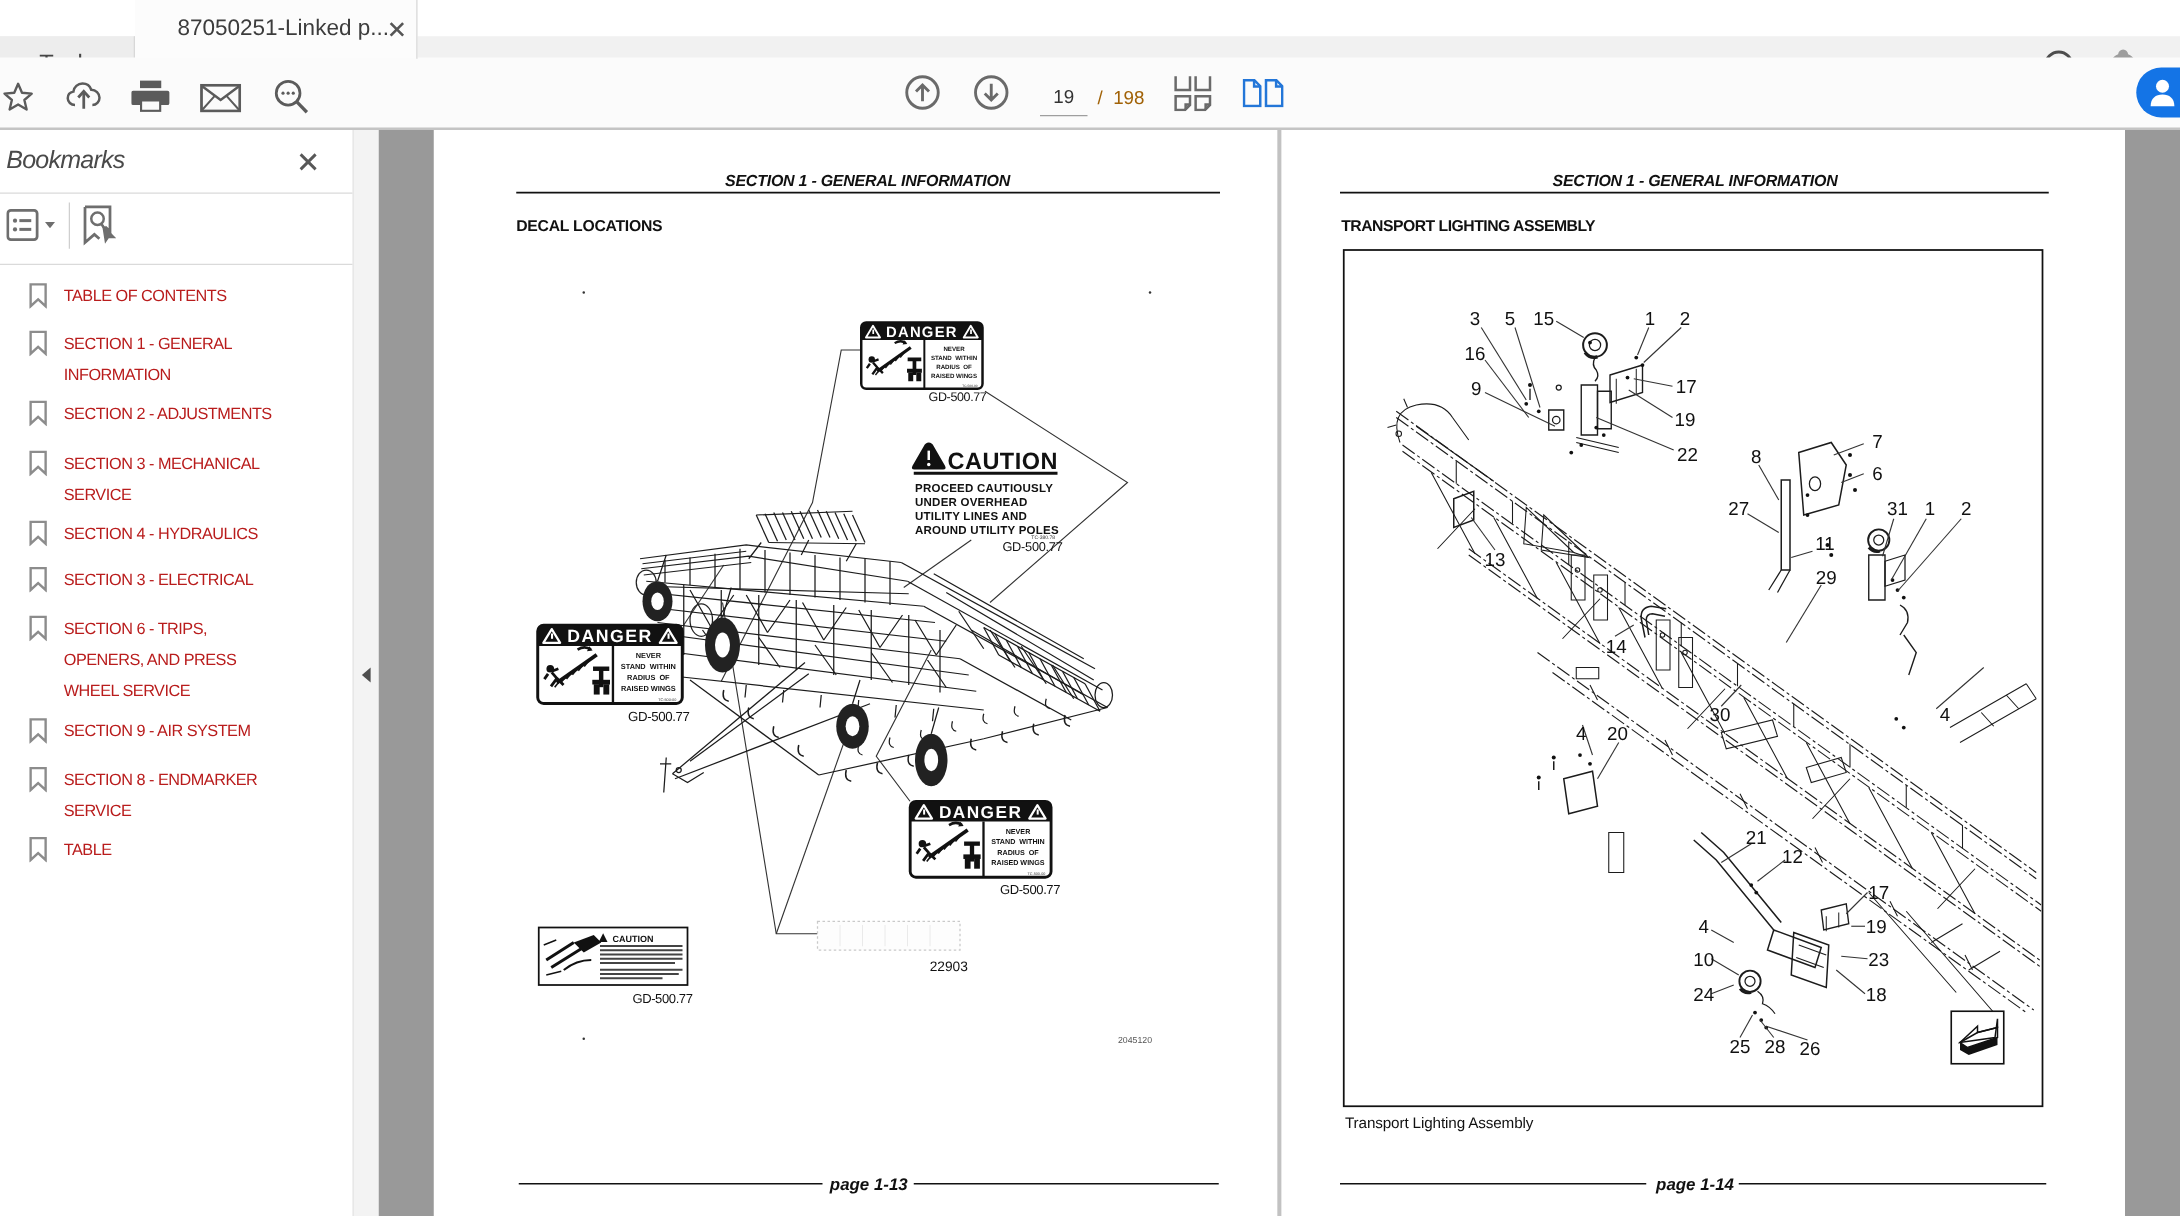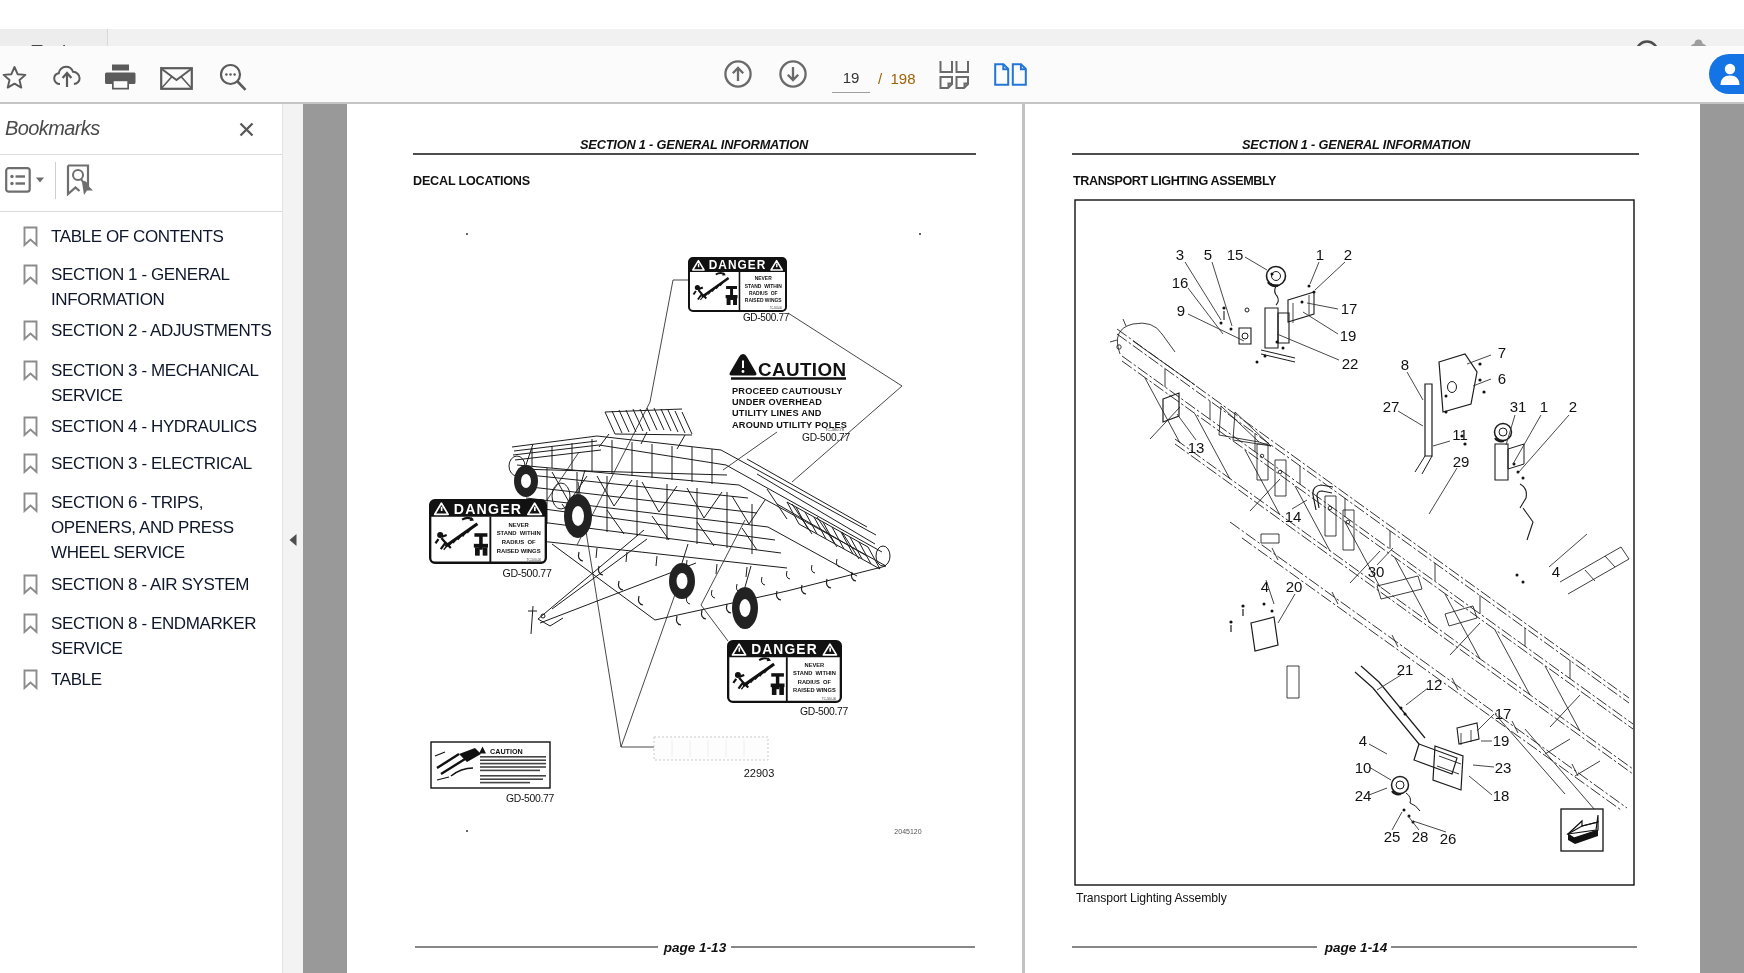--- a/index.html
+++ b/index.html
@@ -16,34 +16,40 @@
   #toolbar{position:absolute;left:0;top:46px;width:1744px;height:58px;background:#fbfbfb;border-bottom:2px solid #c4c4c4;box-sizing:border-box;}
   
   #content{position:absolute;left:0;top:104px;width:1744px;height:869px;background:#999999;}
   #sidebar{position:absolute;left:0;top:0;width:283px;height:869px;background:#ffffff;border-right:1px solid #e2e2e2;box-sizing:border-box;}
   #strip{position:absolute;left:283px;top:0;width:20px;height:869px;background:#f3f3f3;}
   #page1{position:absolute;left:347px;top:0;width:675px;height:869px;background:#ffffff;}
   #page2{position:absolute;left:1025px;top:0;width:675px;height:869px;background:#ffffff;}
   #gap{position:absolute;left:1022px;top:0;width:3px;height:869px;background:#c2c2c2;}
   
   .bmtitle{position:absolute;left:5px;top:13px;font-size:20px;letter-spacing:-0.6px;color:#4a4a4a;font-style:italic;}
-  .bmitem{position:absolute;left:51px;font-size:17px;letter-spacing:-0.4px;line-height:25px;color:#0f172a;white-space:nowrap;}
+  .bmitem{position:absolute;left:51px;font-size:13px;letter-spacing:-0.4px;line-height:25px;color:#b91c1c;white-space:nowrap;}
   .bmicon{position:absolute;left:23px;}
 </style>
 </head>
 <body>
 <div id="app">
 
   <div id="tabbar">
     <div id="tooltab">Tools</div>
     <svg class="abs" style="left:1630px;top:6px" width="115" height="34" viewBox="0 0 115 34">
       <circle cx="17" cy="17" r="10.5" fill="none" stroke="#4d4d4d" stroke-width="2.4"></circle>
       <text x="17" y="22.5" font-size="15" font-weight="bold" fill="#4d4d4d" text-anchor="middle" font-family="Liberation Sans">?</text>
       <path d="M68.5 4.5 c-2.3 0 -3.8 1.7 -4 3.9 c-4.8 1.7 -6.6 6.2 -6.6 11.6 l0 5.2 l-2.2 2.2 l25.6 0 l-2.2 -2.2 l0 -5.2 c0 -5.4 -1.8 -9.9 -6.6 -11.6 c-0.2 -2.2 -1.7 -3.9 -4 -3.9 z" fill="#9d9d9d"></path>
       <path d="M65.5 29.5 a3 3 0 0 0 6 0 z" fill="#9d9d9d"></path>
+    </svg>
+  </div>
+  <div id="activetab">
+    <span class="t">87050251-Linked p...</span>
+    <svg class="abs" style="left:202px;top:16px" width="15" height="15" viewBox="0 0 15 15">
+      <path d="M2.5 2.5 L12.5 12.5 M12.5 2.5 L2.5 12.5" stroke="#565656" stroke-width="2.1"></path>
     </svg>
   </div>
 
   <div id="toolbar">
 
     <svg class="abs" style="left:2px;top:19px" width="25" height="25" viewBox="0 0 25 25">
       <path d="M12.5 2 L15.6 9.2 L23.4 9.9 L17.5 15 L19.3 22.6 L12.5 18.6 L5.7 22.6 L7.5 15 L1.6 9.9 L9.4 9.2 Z" fill="none" stroke="#5b5b5b" stroke-width="1.9" stroke-linejoin="round"></path>
     </svg>
 
     <svg class="abs" style="left:52px;top:16px" width="30" height="30" viewBox="0 0 30 30">
@@ -161,21 +167,21 @@
           <path d="M1.5 1.5 h12 v17.5 l-6,-5.5 l-6,5.5 z" fill="none" stroke="#8c8c8c" stroke-width="1.9"></path>
         </svg>
       <div class="bmitem" style="top:346.5px">SECTION 3 - ELECTRICAL</div>
       <svg class="bmicon" style="top:388px" width="15" height="21" viewBox="0 0 15 21">
           <path d="M1.5 1.5 h12 v17.5 l-6,-5.5 l-6,5.5 z" fill="none" stroke="#8c8c8c" stroke-width="1.9"></path>
         </svg>
       <div class="bmitem" style="top:385.5px">SECTION 6 - TRIPS,<br>OPENERS, AND PRESS<br>WHEEL SERVICE</div>
       <svg class="bmicon" style="top:470px" width="15" height="21" viewBox="0 0 15 21">
           <path d="M1.5 1.5 h12 v17.5 l-6,-5.5 l-6,5.5 z" fill="none" stroke="#8c8c8c" stroke-width="1.9"></path>
         </svg>
-      <div class="bmitem" style="top:467.5px">SECTION 8 - AIR SYSTEM</div>
+      <div class="bmitem" style="top:467.5px">SECTION 9 - AIR SYSTEM</div>
       <svg class="bmicon" style="top:509px" width="15" height="21" viewBox="0 0 15 21">
           <path d="M1.5 1.5 h12 v17.5 l-6,-5.5 l-6,5.5 z" fill="none" stroke="#8c8c8c" stroke-width="1.9"></path>
         </svg>
       <div class="bmitem" style="top:506.5px">SECTION 8 - ENDMARKER<br>SERVICE</div>
       <svg class="bmicon" style="top:565px" width="15" height="21" viewBox="0 0 15 21">
           <path d="M1.5 1.5 h12 v17.5 l-6,-5.5 l-6,5.5 z" fill="none" stroke="#8c8c8c" stroke-width="1.9"></path>
         </svg>
       <div class="bmitem" style="top:562.5px">TABLE</div>
     </div>
     <div id="strip">

